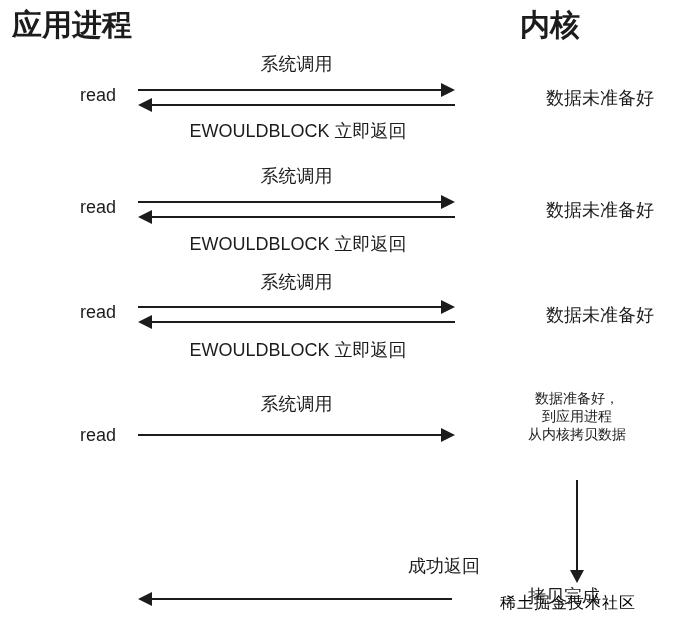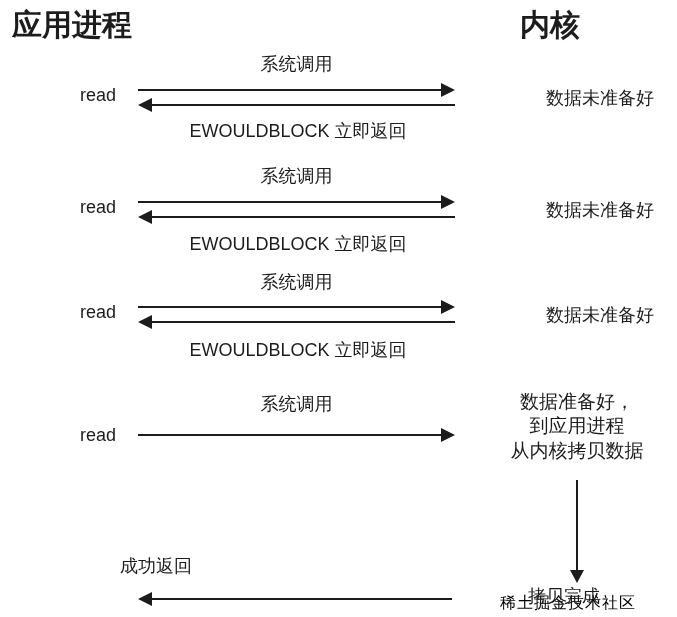--- a/index.html
+++ b/index.html
@@ -28,21 +28,21 @@
   .lbl {
     position: absolute;
     font-size: 18px;
     line-height: 1.15;
     white-space: nowrap;
   }
   .call-lbl   { left: 138px; width: 317px; text-align: center; }
   .read-lbl   { left: 40px;  width: 76px;  text-align: right; }
   .resp-lbl   { left: 486px; width: 168px; text-align: right; }
   .ret-lbl    { left: 118px; width: 360px; text-align: center; }
-  .succ-lbl   { left: 120px; width: 360px; text-align: left; }
+  .succ-lbl   { left: 120px; width: 360px; text-align: right; }
 
   
   .arrow {
     position: absolute;
     height: 2px;
     background: #1c1c1c;
   }
   .arrow-right::after {
     content: "";
     position: absolute;
@@ -72,21 +72,21 @@
     border-top: 13px solid #1c1c1c;
     border-left: 7px solid transparent;
     border-right: 7px solid transparent;
   }
 
   .ready-block {
     position: absolute;
     left: 482px; top: 390px;
     width: 190px;
     text-align: center;
-    font-size: 19px;
+    font-size: 14px;
     line-height: 1.28;
   }
   .watermark {
     position: absolute;
     left: 500px; top: 593px;
     font-size: 16px;
     color: #000000;
     letter-spacing: 1px;
     white-space: nowrap;
     z-index: 0;

